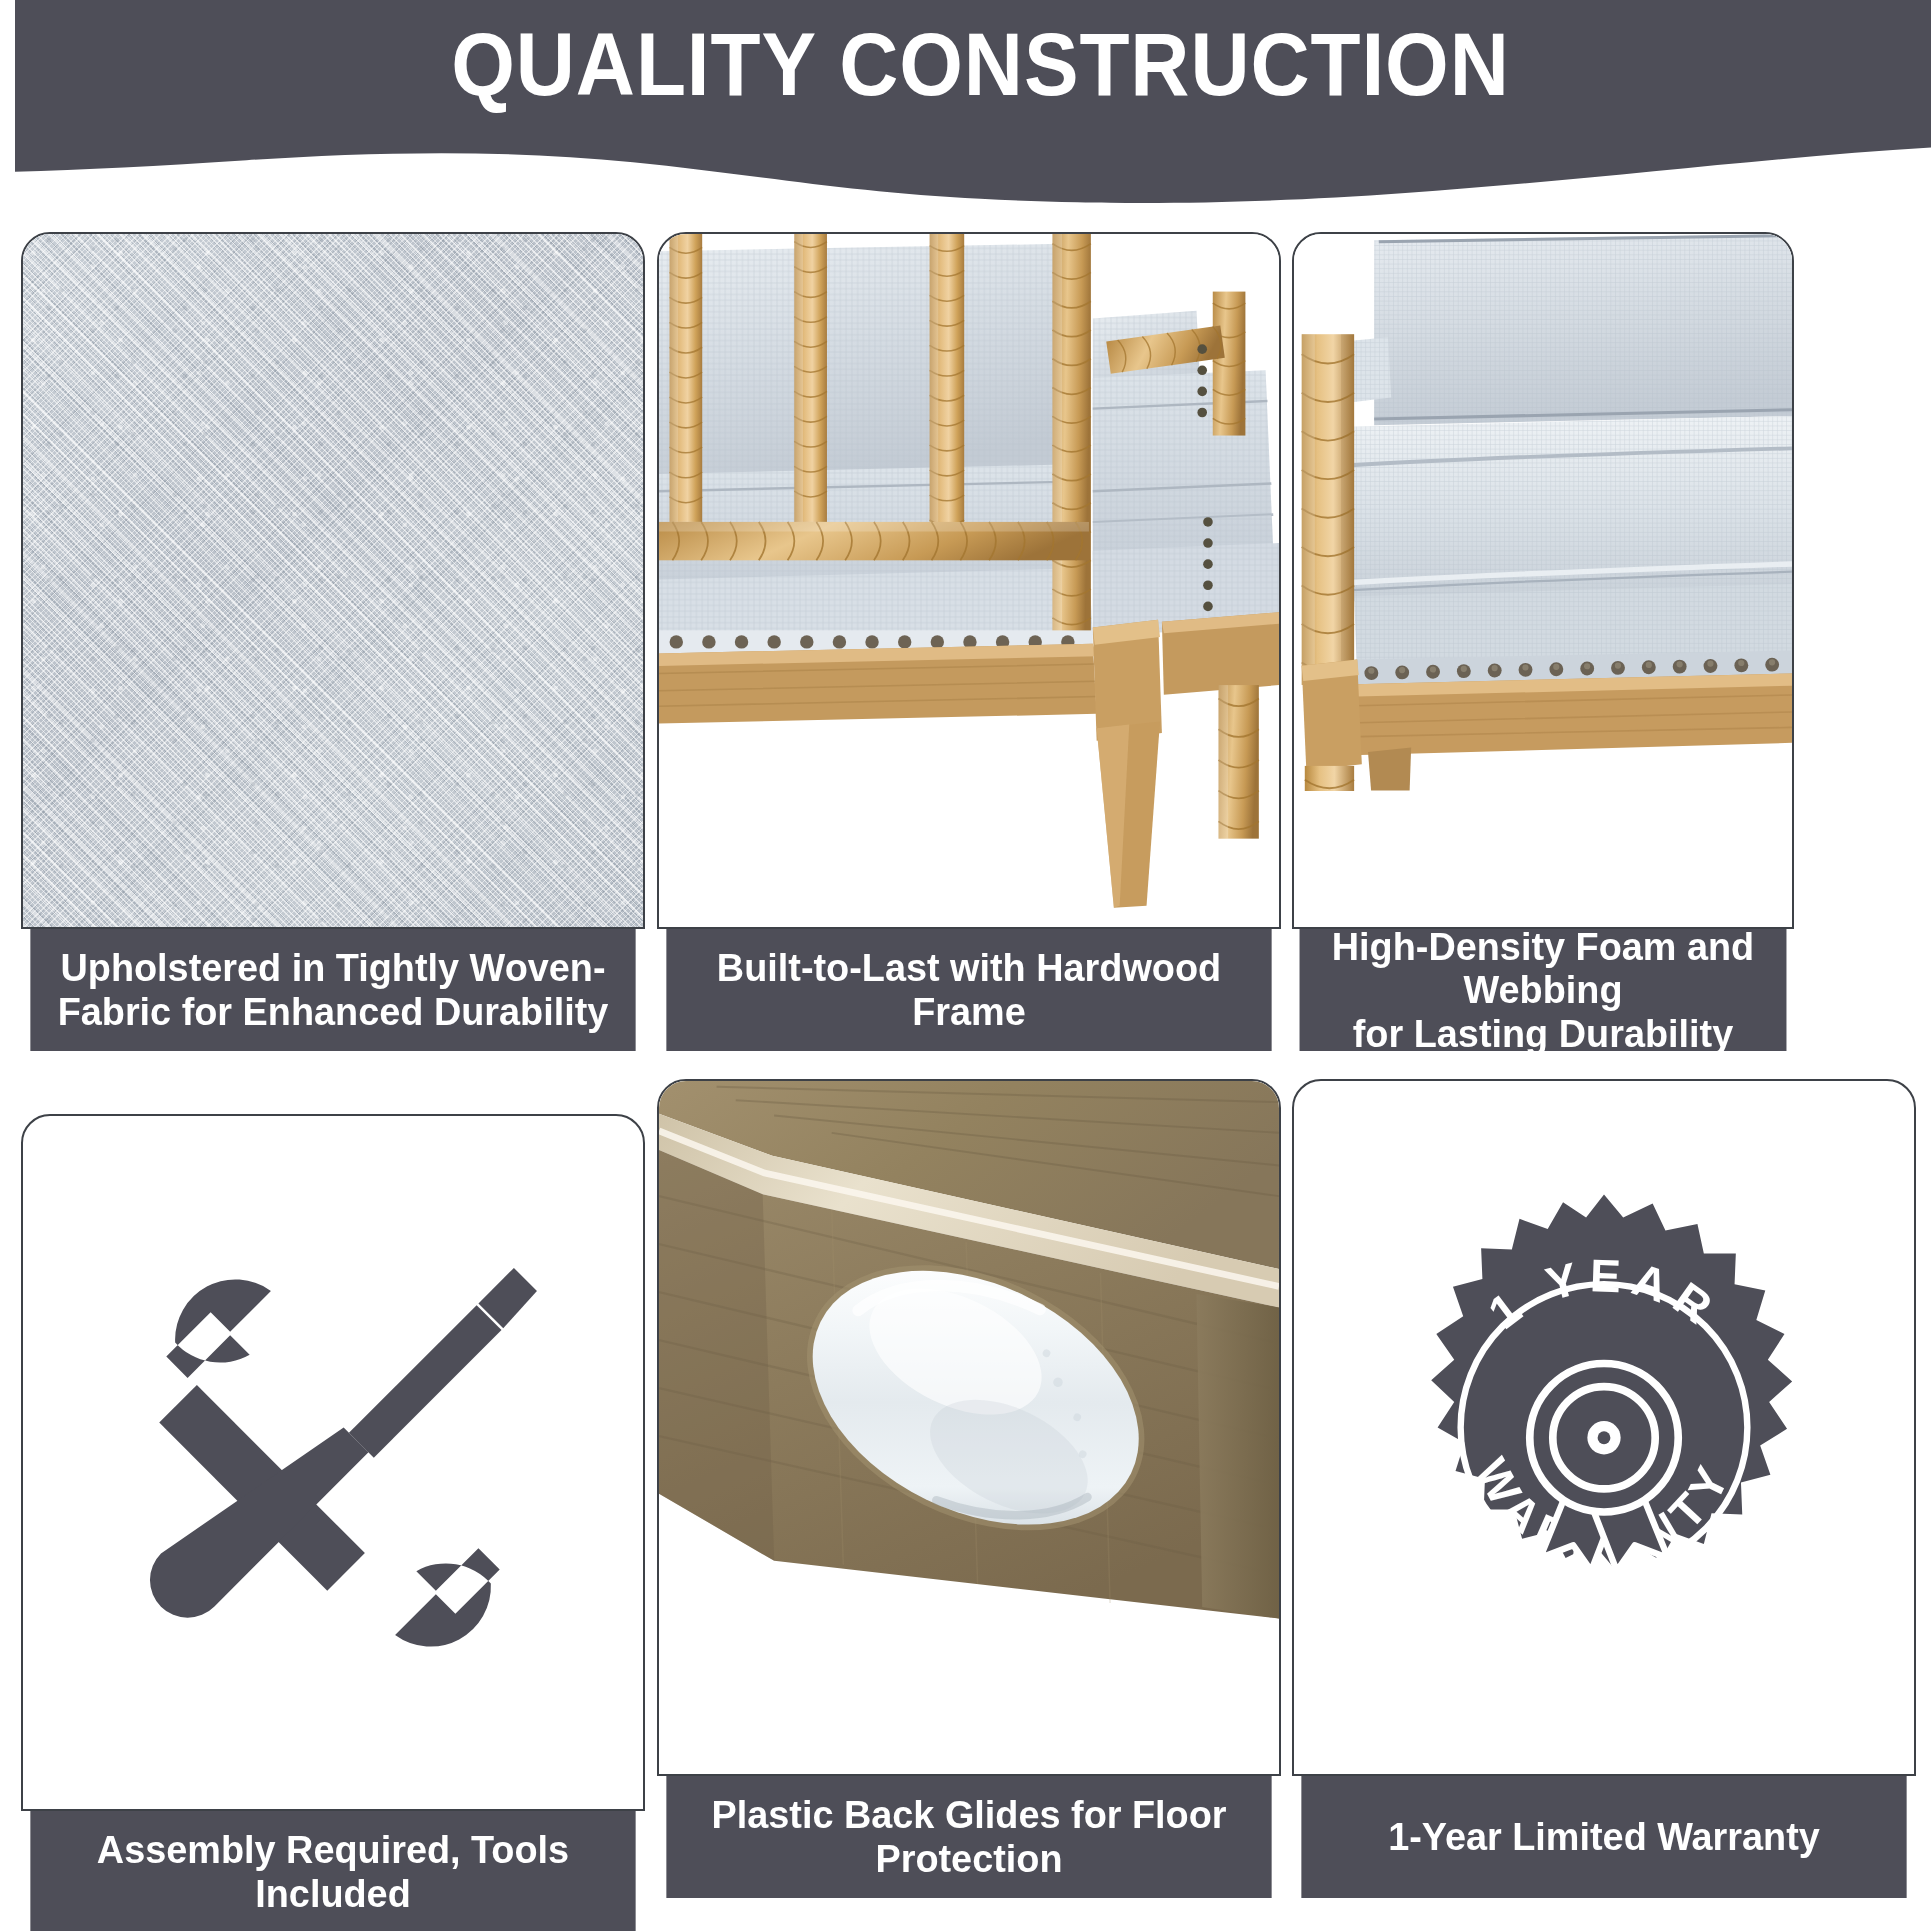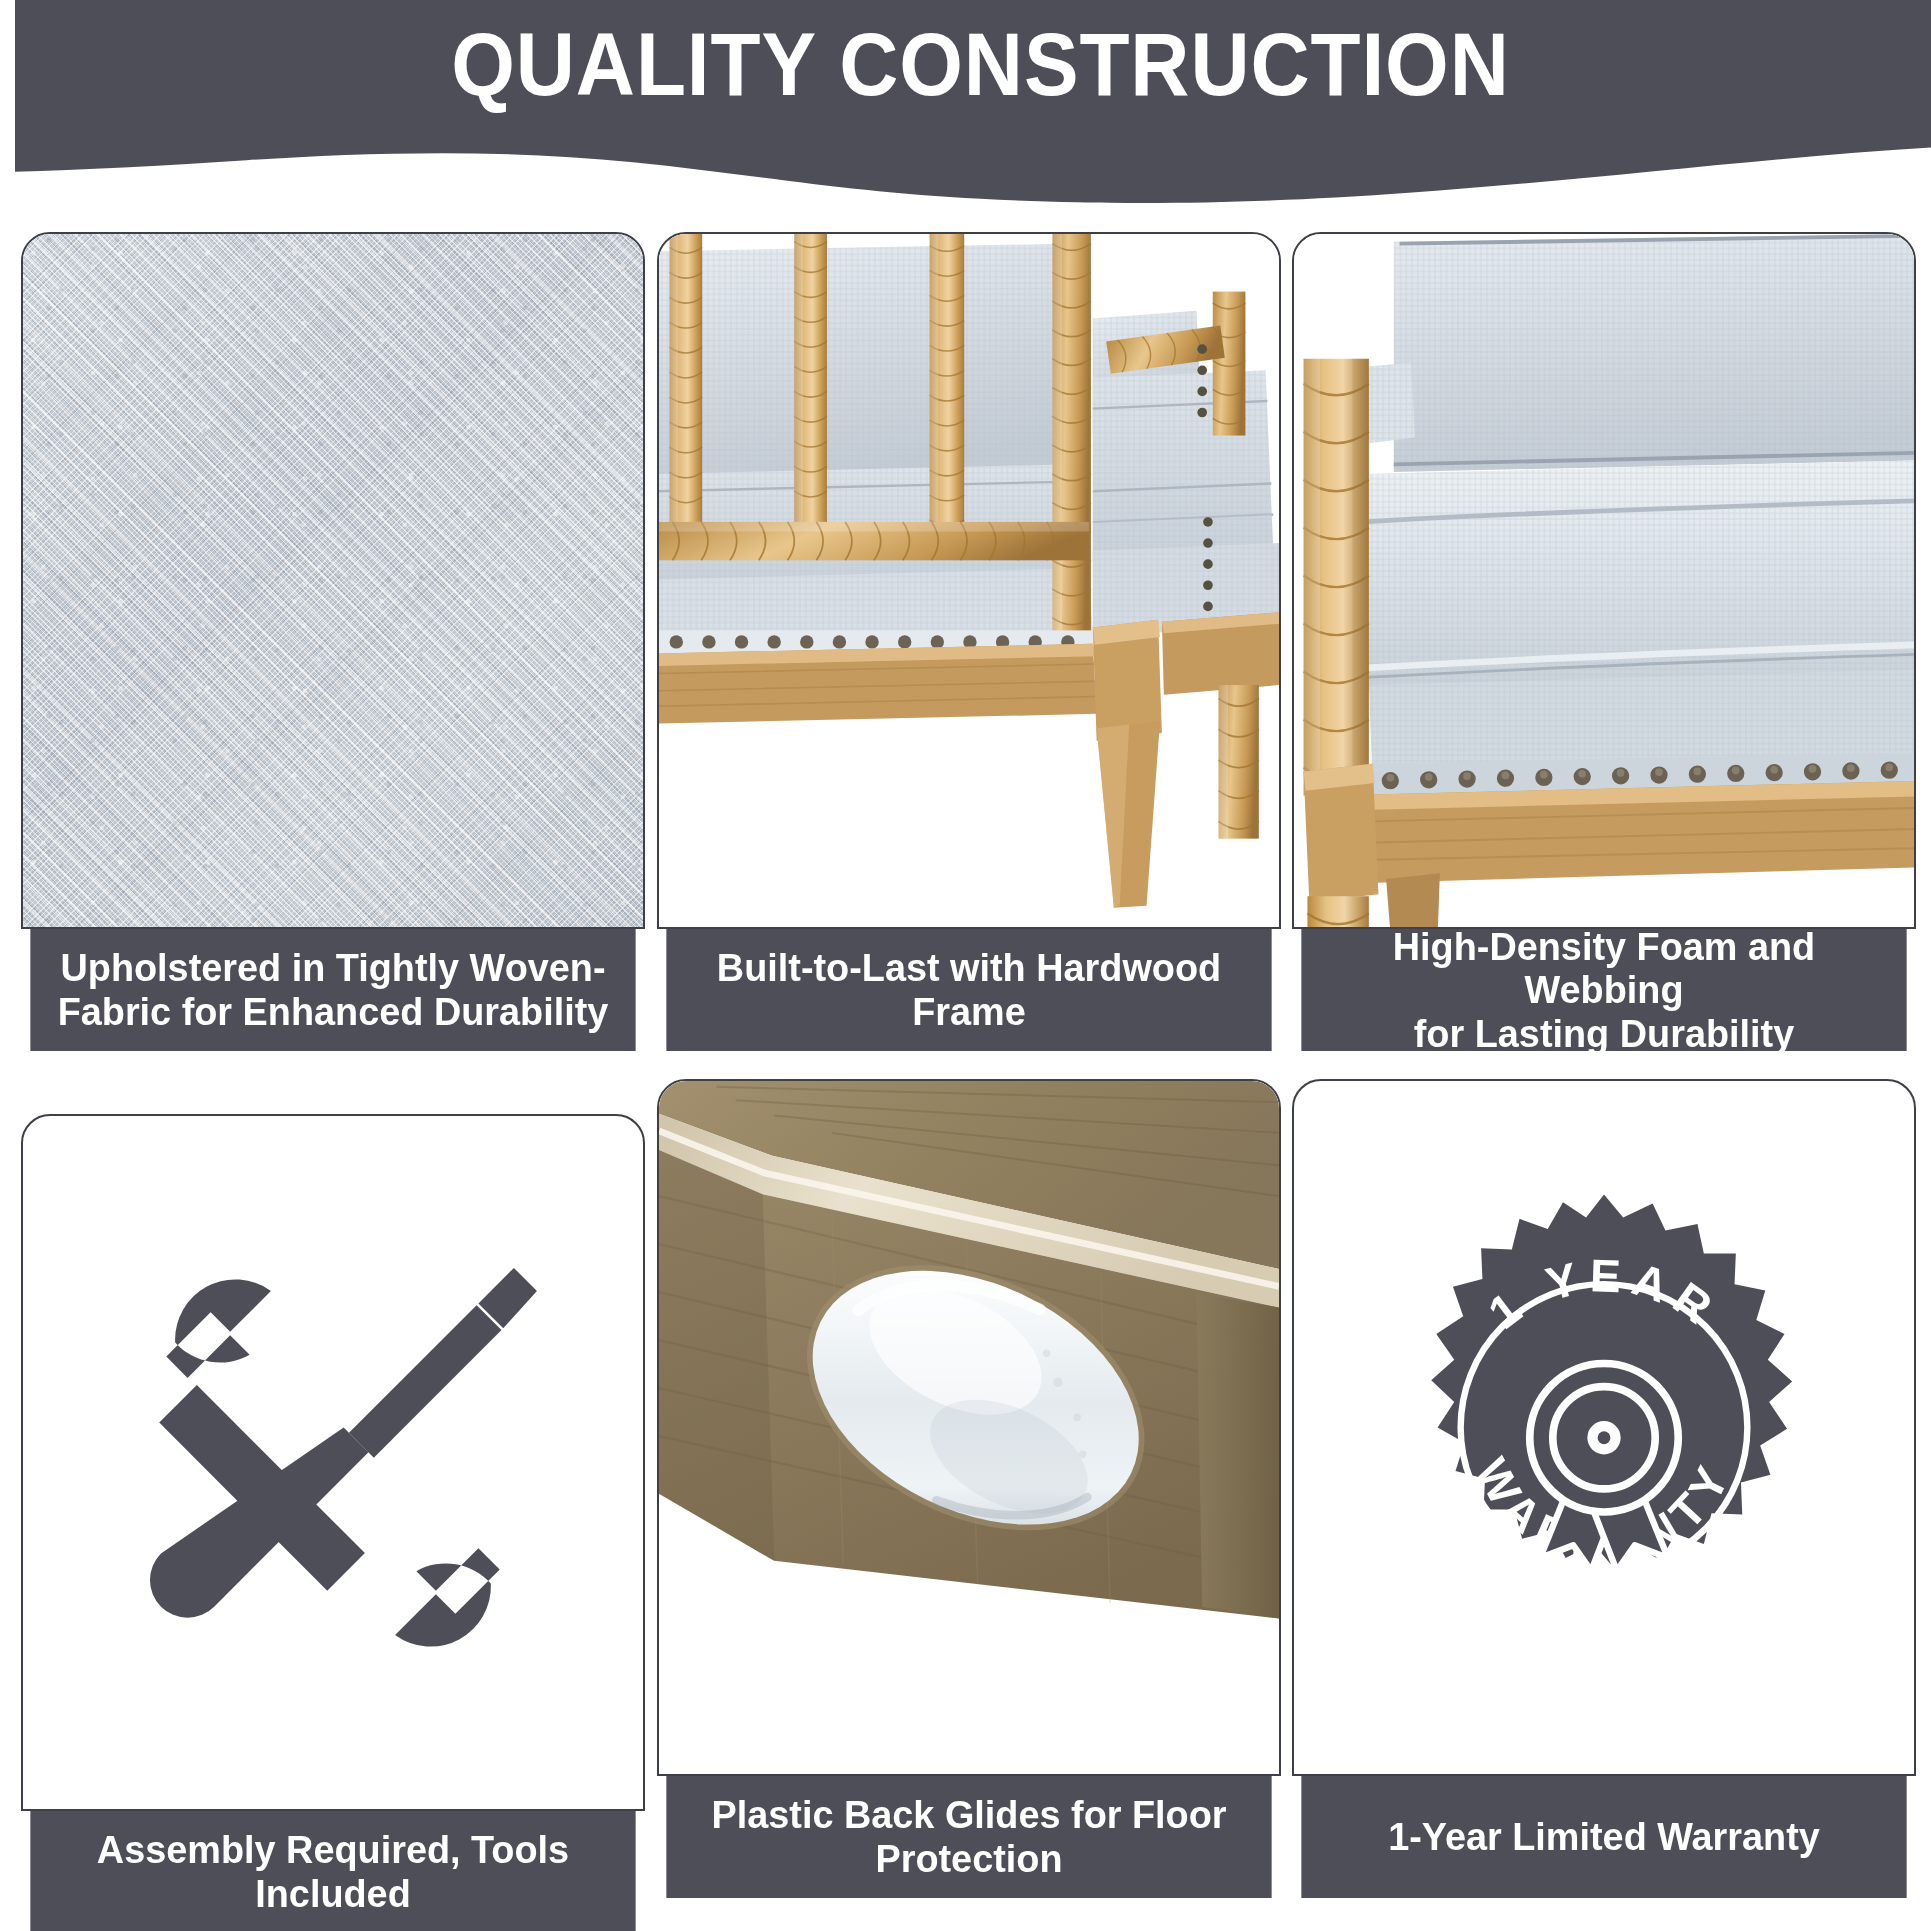--- a/index.html
+++ b/index.html
@@ -332,21 +332,21 @@
           </g>
         </svg>
       </div>
     </div>
     <div class="caption" style="top:697px; height:122px; flex-direction:column;">
       <span>Built-to-Last with Hardwood</span>
       <span>Frame</span>
     </div>
   </div>
 
-  <div class="cell" style="left:1292px; top:232px; width:624px; height:819px;">
+  <div class="cell" style="left:1292px; top:232px; width:502px; height:819px;">
     <div class="panel" style="height:697px;">
       <div class="media">
         <svg class="photo" viewBox="0 0 646 722" preserveAspectRatio="xMidYMid slice">
           <defs>
             <linearGradient id="cu1" x1="0" y1="0" x2="0.2" y2="1">
               <stop offset="0" stop-color="#e6ebf0"></stop>
               <stop offset="0.55" stop-color="#d3dae1"></stop>
               <stop offset="1" stop-color="#c4ccd5"></stop>
             </linearGradient>
             <linearGradient id="cu2" x1="0" y1="0" x2="0" y2="1">

